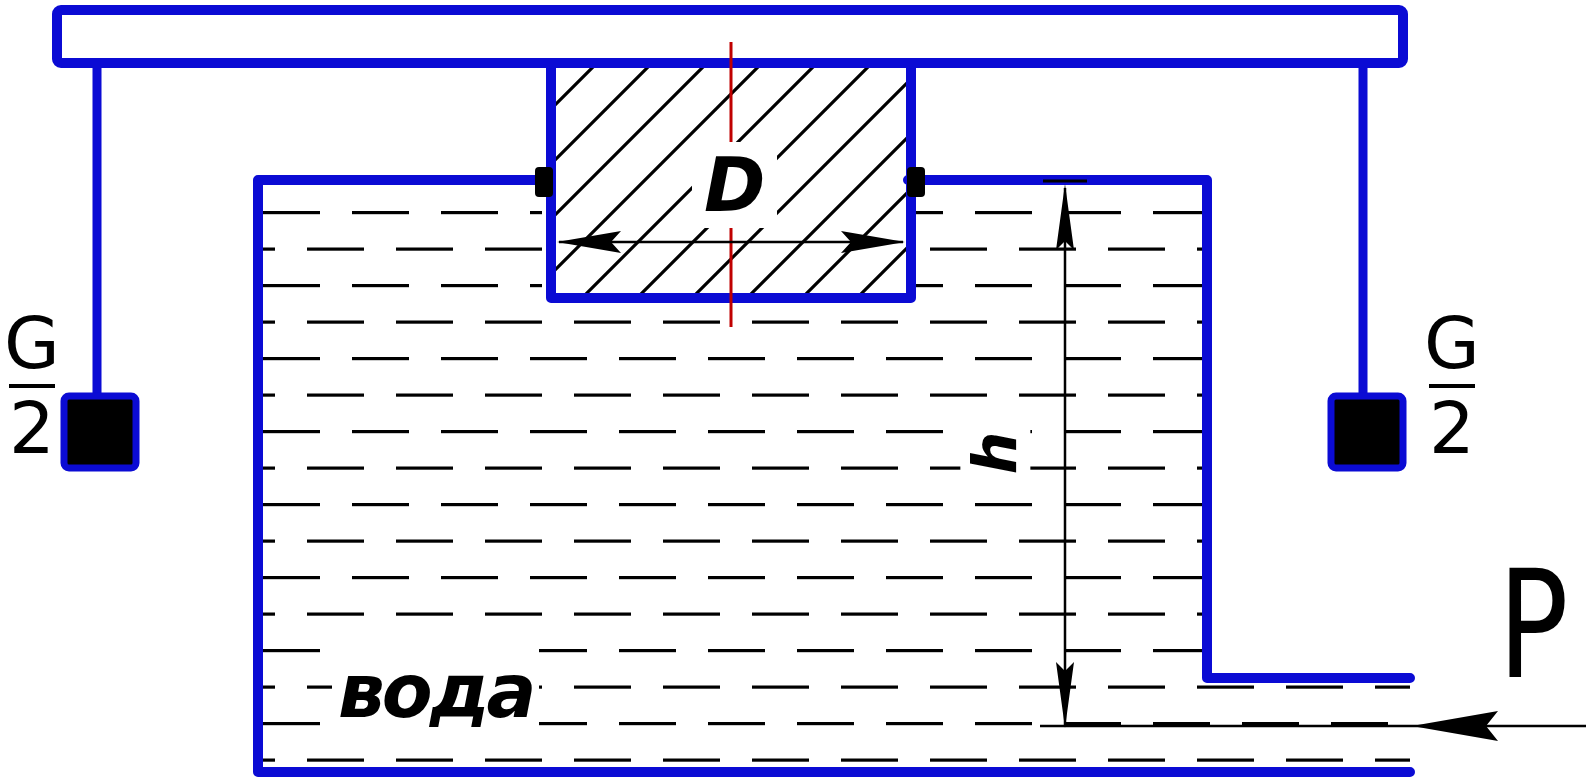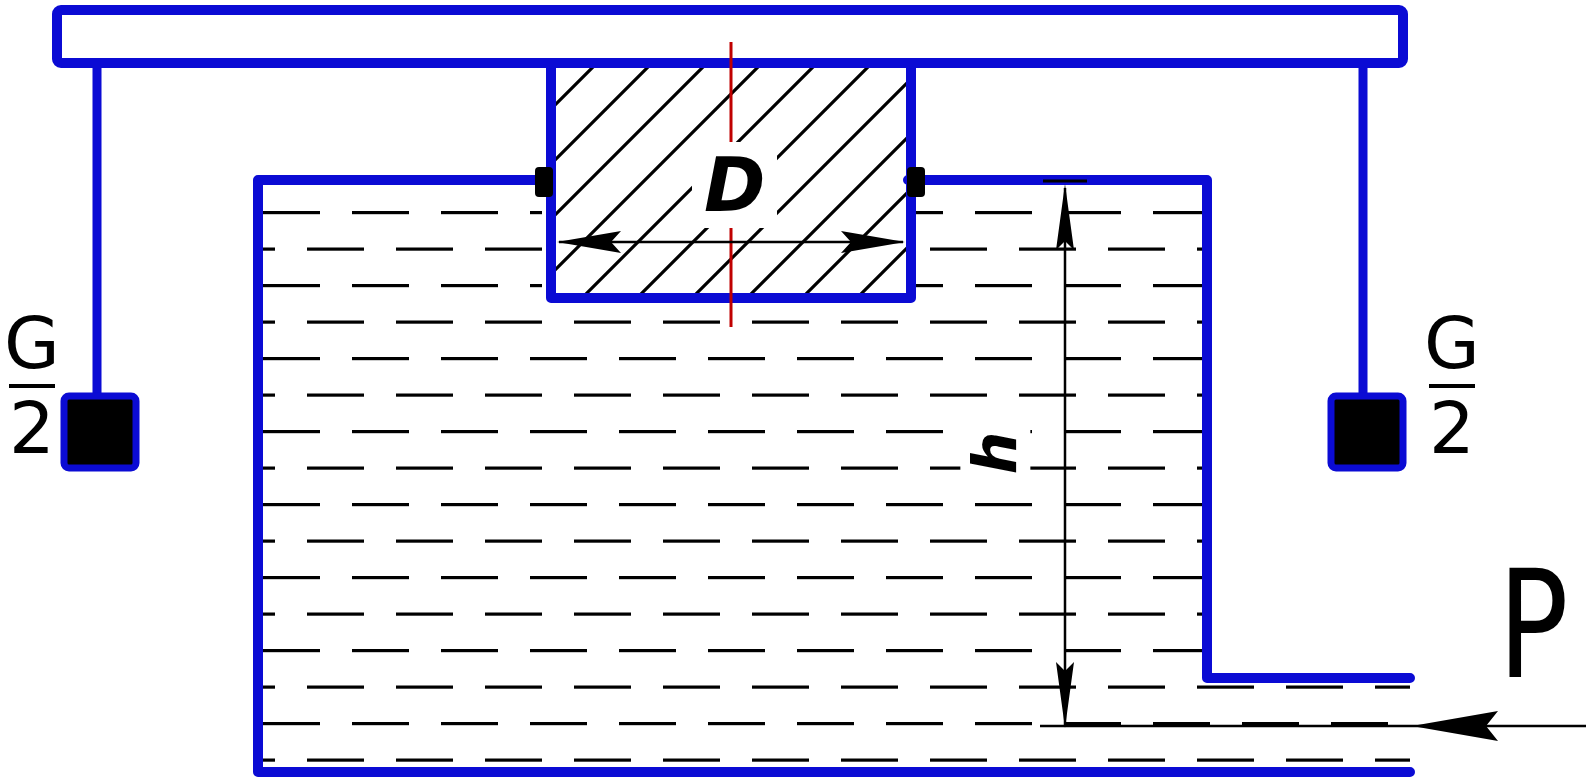--- a/index.html
+++ b/index.html
@@ -103,16 +103,17 @@
   <div class="lbl fraction" style="left:1422px;top:308px;width:60px;">
     <span>G</span>
     <span class="bar"></span>
     <span>2</span>
   </div>
 
   <div class="lbl lbl-D" style="left:692px;top:142px;">D</div>
 
   <div class="lbl lbl-h" style="left:968px;top:418px;">h</div>
 
+  <div class="lbl lbl-water" style="left:332px;top:648px;">вода</div>
 
   <div class="lbl lbl-P" style="left:1498px;top:550px;">P</div>
 
 </div>
 
 </body></html>

